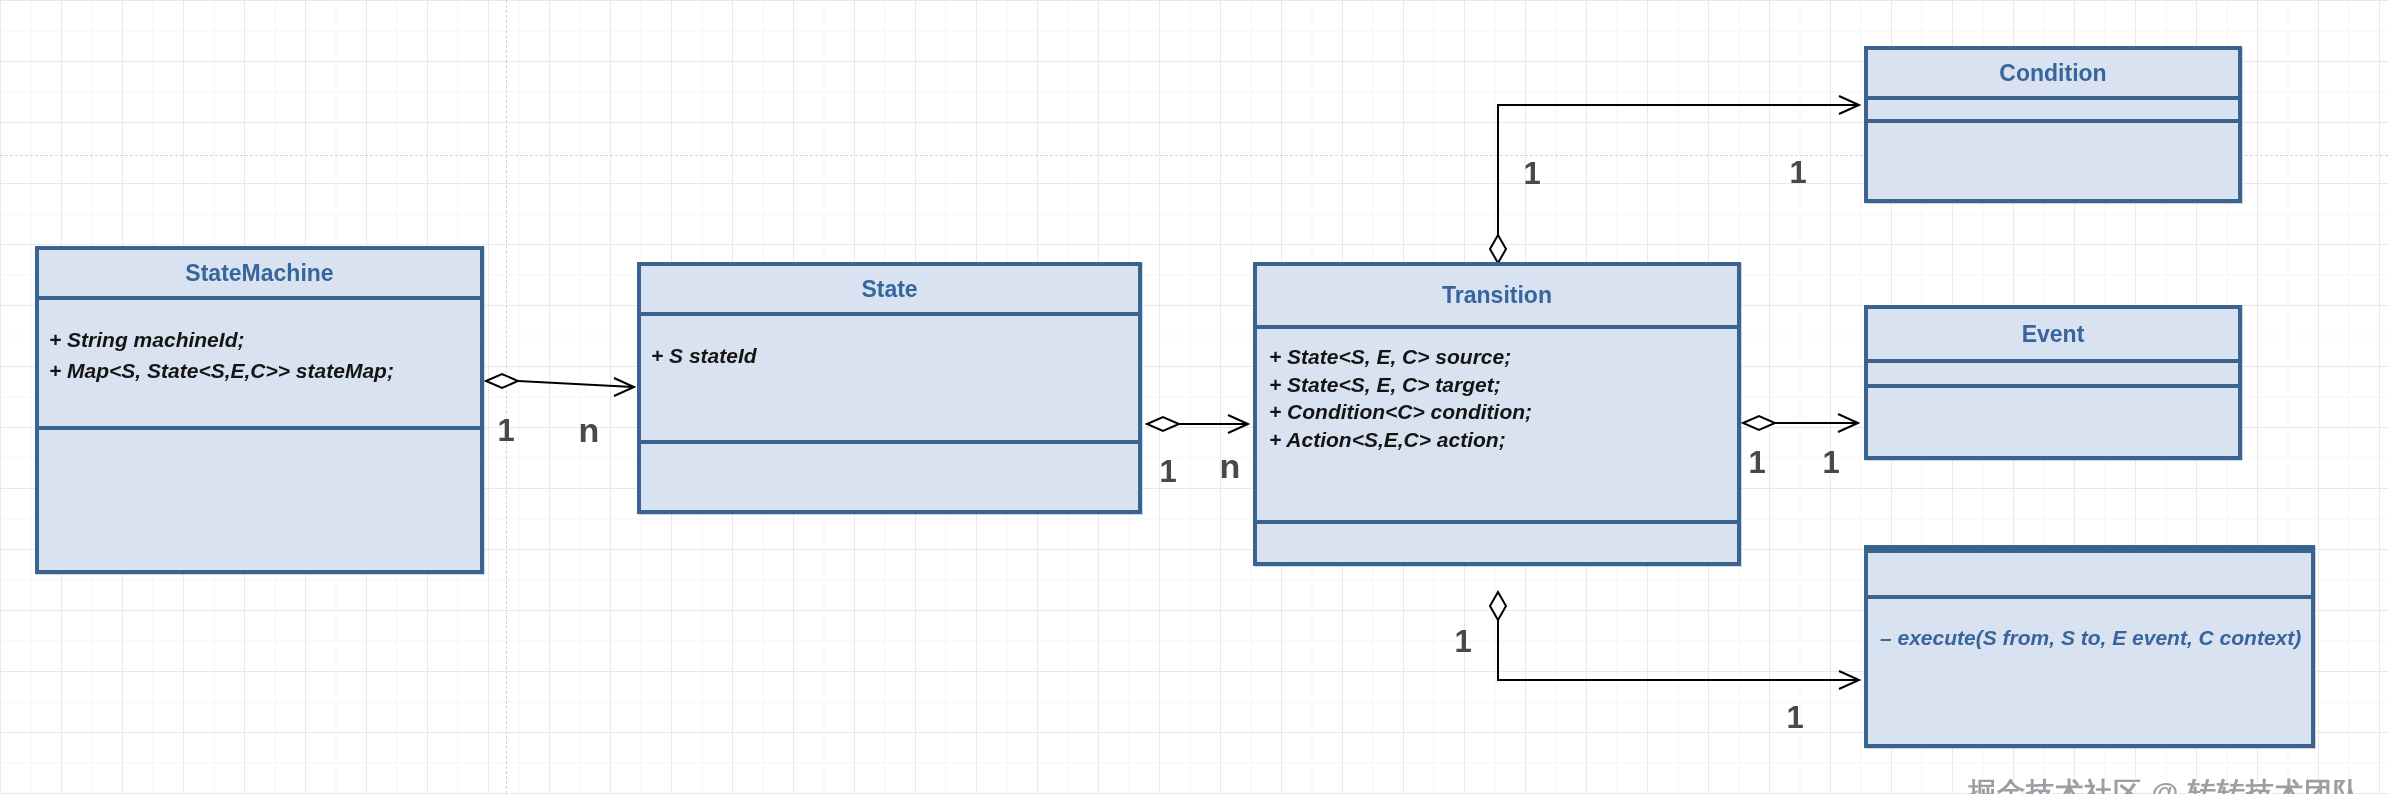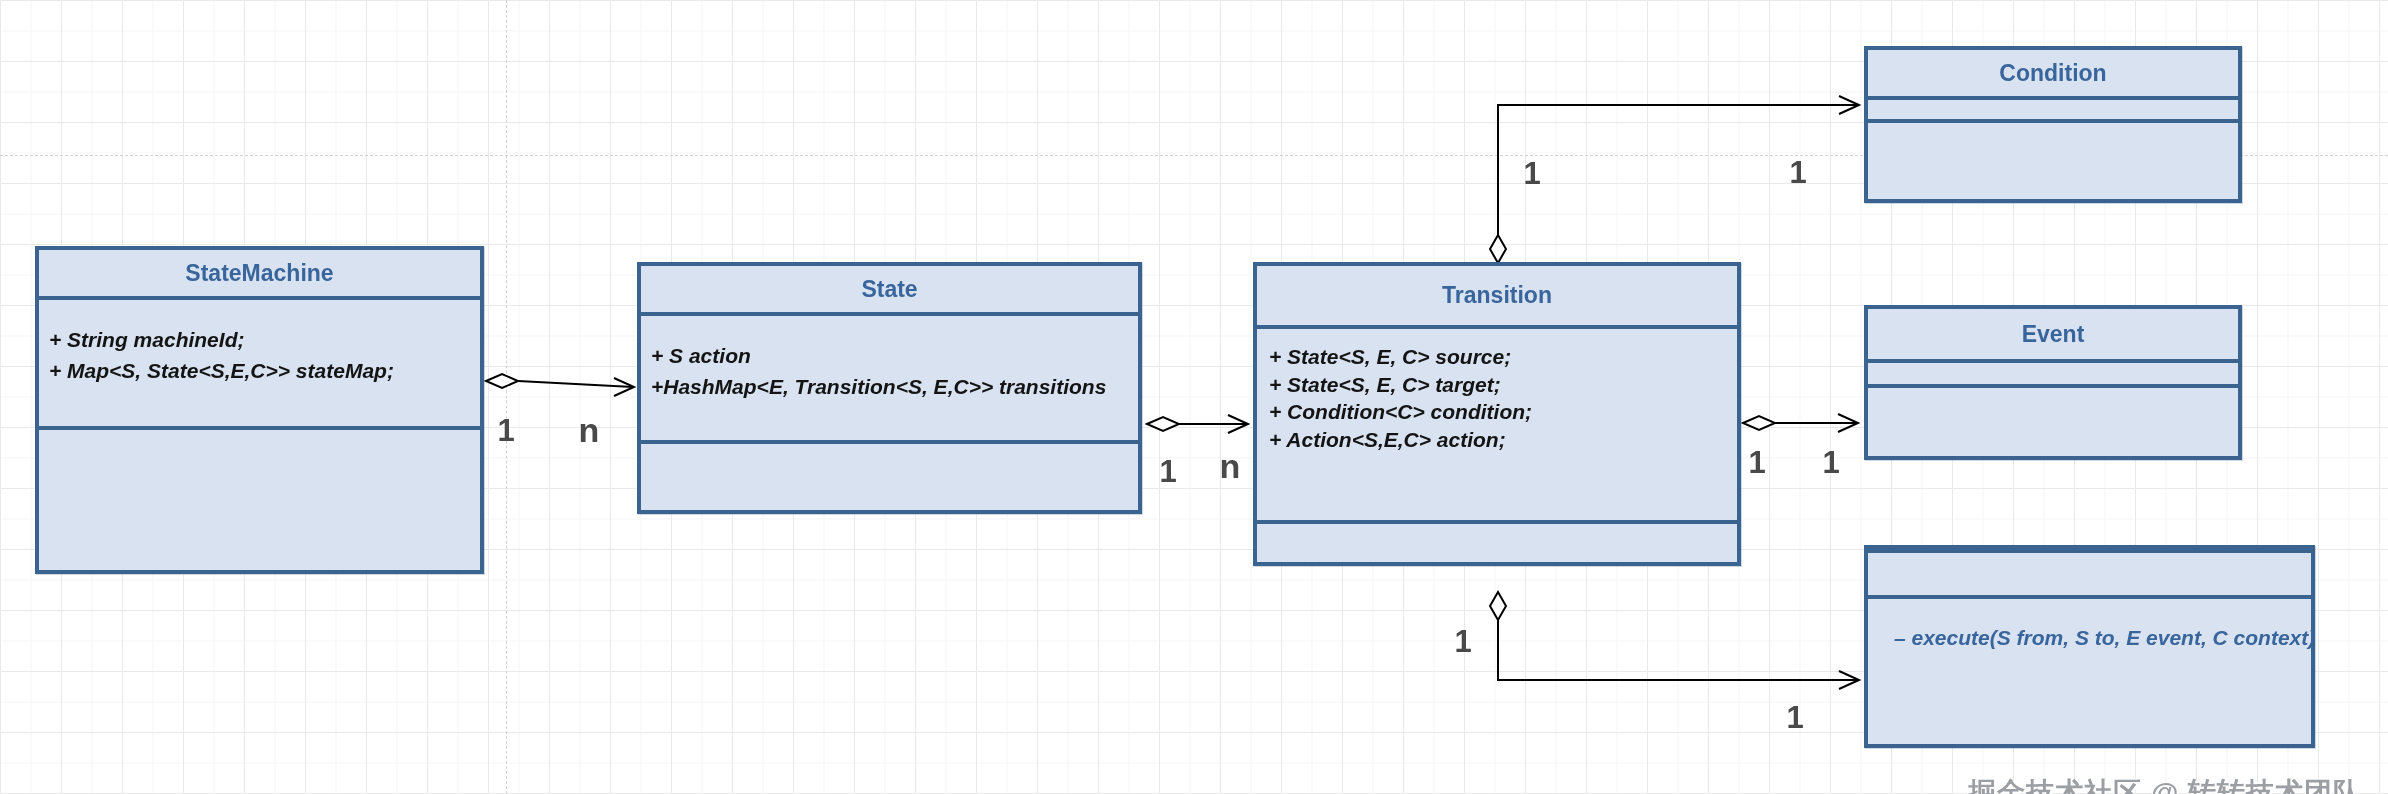--- a/index.html
+++ b/index.html
@@ -118,22 +118,21 @@
     <div class="uml-attrs" style="height:130px;padding:24px 0 0 10px;line-height:31px">
       <div class="uml-line">+ String machineId;</div>
       <div class="uml-line">+ Map&lt;S, State&lt;S,E,C&gt;&gt; stateMap;</div>
     </div>
     <div class="uml-methods" style="height:144px"></div>
   </div>
 
   <div class="uml-class" style="left:637px;top:262px;width:505px;height:252px">
     <div class="uml-title" style="height:46px">State</div>
     <div class="uml-attrs" style="height:128px;padding:24px 0 0 10px;line-height:31px">
-      <div class="uml-line">+ S action</div>
-      <div class="uml-line">+HashMap&lt;E, Transition&lt;S, E,C&gt;&gt; transitions</div>
+      <div class="uml-line">+ S stateId</div>
     </div>
     <div class="uml-methods" style="height:146px"></div>
   </div>
 
   <div class="uml-class" style="left:1253px;top:262px;width:488px;height:304px">
     <div class="uml-title" style="height:59px">Transition</div>
     <div class="uml-attrs" style="height:195px;padding:14px 0 0 12px;line-height:27.5px">
       <div class="uml-line">+ State&lt;S, E, C&gt; source;</div>
       <div class="uml-line">+ State&lt;S, E, C&gt; target;</div>
       <div class="uml-line">+ Condition&lt;C&gt; condition;</div>
@@ -149,21 +148,21 @@
   </div>
 
   <div class="uml-class" style="left:1864px;top:46px;width:378px;height:157px">
     <div class="uml-title" style="height:46px">Condition</div>
     <div class="uml-attrs" style="height:23px"></div>
     <div class="uml-methods" style="height:80px"></div>
   </div>
 
   <div class="uml-class" style="left:1864px;top:545px;width:451px;height:203px">
     <div class="uml-attrs" style="height:46px"></div>
-    <div class="uml-methods" style="height:108px;padding:27px 0 0 26px">
+    <div class="uml-methods" style="height:108px;padding:27px 0 0 12px">
       <div class="uml-line method-text">– execute(S from, S to, E event, C context)</div>
     </div>
   </div>
 
   <div class="mult" style="left:506px;top:430px">1</div>
   <div class="mult" style="left:589px;top:430px;font-size:34px">n</div>
 
   <div class="mult" style="left:1168px;top:471px">1</div>
   <div class="mult" style="left:1230px;top:466px;font-size:34px">n</div>
 

